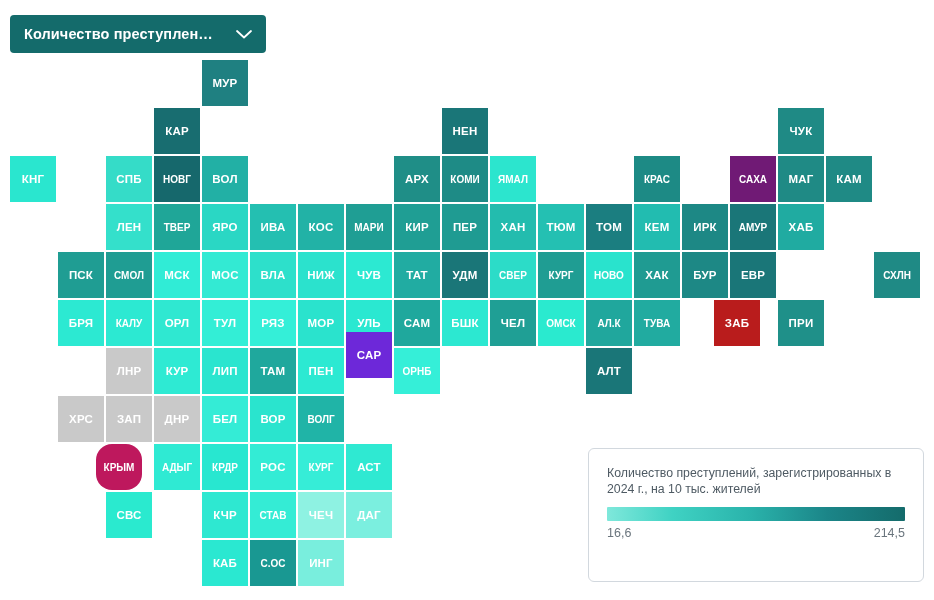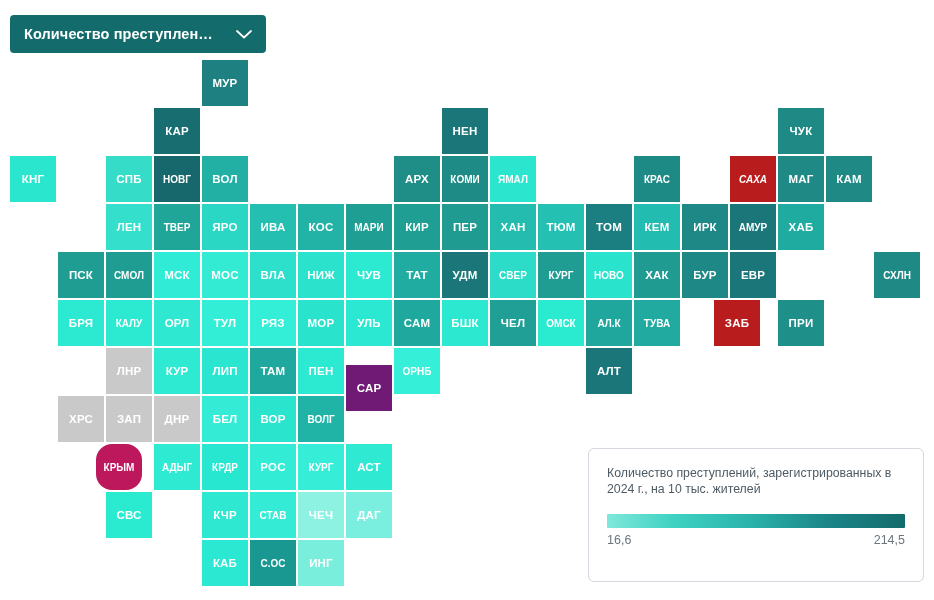--- a/index.html
+++ b/index.html
@@ -87,21 +87,21 @@
     box-sizing: border-box;
     background: #ffffff;
     border: 1px solid #d2d8de;
     border-radius: 6px;
     padding: 16px 18px 12px 18px;
   }
   #legend .legend-title {
     font-size: 12.3px;
     line-height: 16px;
     color: #4e5a63;
-    margin-bottom: 17px;
+    margin-bottom: 10px;
   }
   #legend .gradient-bar {
     height: 14px;
     width: 100%;
     border-radius: 1px;
     background: linear-gradient(to right, #7fe8db 0%, #3fd2c3 22%, #2ab3ab 48%, #1b8588 74%, #146b6b 100%);
   }
   #legend .scale-row {
     display: flex;
     justify-content: space-between;
@@ -168,21 +168,21 @@
     </div>
     <div class="tile narrow" style="left: 442px; top: 104px; background: rgb(30, 139, 134);">
       <span>КОМИ</span>
     </div>
     <div class="tile narrow" style="left: 490px; top: 104px; background: rgb(44, 229, 206);">
       <span>ЯМАЛ</span>
     </div>
     <div class="tile narrow" style="left: 634px; top: 104px; background: rgb(29, 138, 133);">
       <span>КРАС</span>
     </div>
-    <div class="tile narrow" style="left: 730px; top: 104px; background: #b91c1c; font-style: italic;">
+    <div class="tile narrow" style="left: 730px; top: 104px; background: #701a75;">
       <span>САХА</span>
     </div>
     <div class="tile" style="left: 778px; top: 104px; background: rgb(31, 138, 133);">
       <span>МАГ</span>
     </div>
     <div class="tile" style="left: 826px; top: 104px; background: rgb(31, 138, 133);">
       <span>КАМ</span>
     </div>
     <div class="tile" style="left: 106px; top: 152px; background: rgb(52, 224, 203);">
       <span>ЛЕН</span>
@@ -330,21 +330,21 @@
     </div>
     <div class="tile" style="left: 202px; top: 296px; background: rgb(42, 229, 207);">
       <span>ЛИП</span>
     </div>
     <div class="tile" style="left: 250px; top: 296px; background: rgb(31, 168, 157);">
       <span>ТАМ</span>
     </div>
     <div class="tile" style="left: 298px; top: 296px; background: rgb(44, 233, 210);">
       <span>ПЕН</span>
     </div>
-    <div class="tile" style="left: 346px; top: 313px; background: #701a75;">
+    <div class="tile" style="left: 346px; top: 280px; background: #6d28d9;">
       <span>САР</span>
     </div>
     <div class="tile narrow" style="left: 394px; top: 296px; background: rgb(53, 239, 216);">
       <span>ОРНБ</span>
     </div>
     <div class="tile" style="left: 586px; top: 296px; background: rgb(26, 118, 120);">
       <span>АЛТ</span>
     </div>
     <div class="tile" style="left: 58px; top: 344px; background: rgb(201, 201, 201);">
       <span>ХРС</span>

